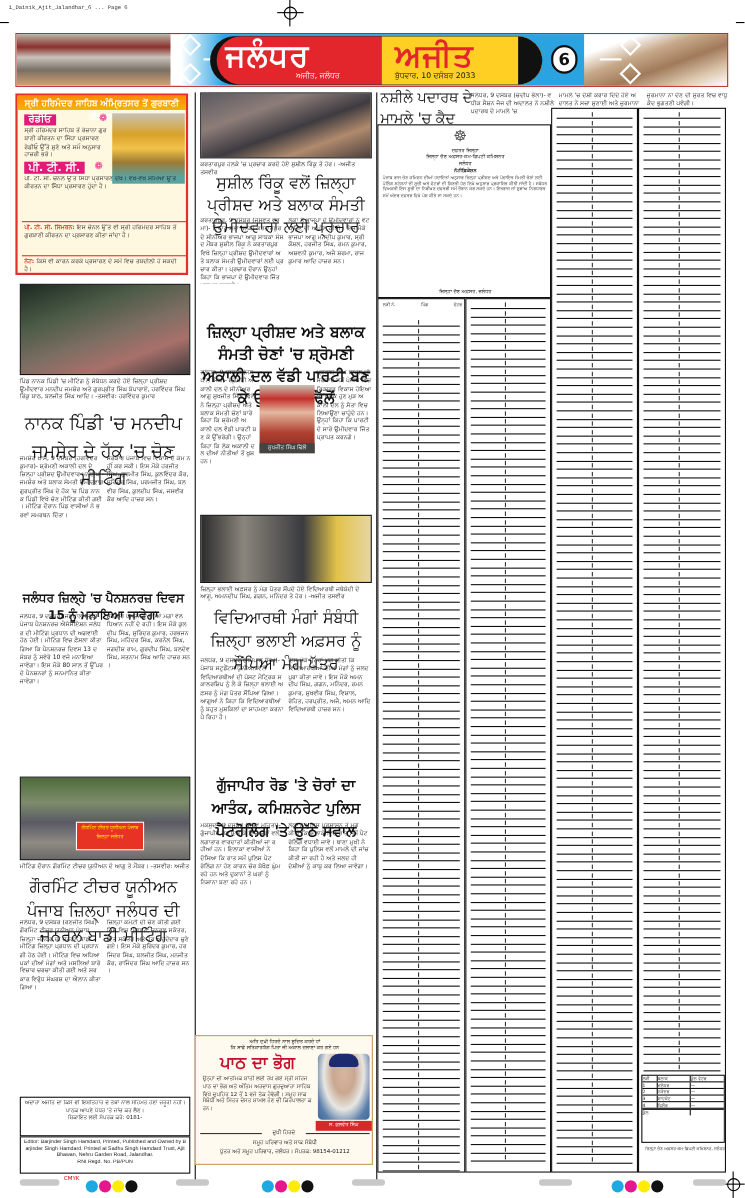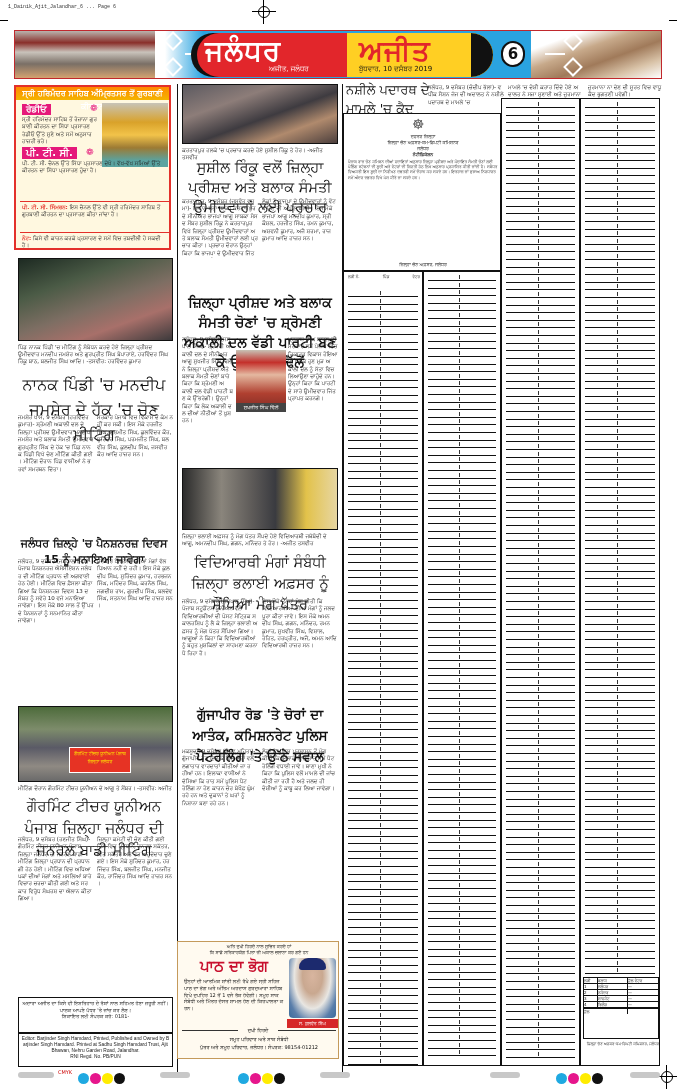--- a/index.html
+++ b/index.html
@@ -78,21 +78,21 @@
     </g>
     <rect x="0" y="22" width="20" height="2" fill="#fff"></rect>
   </svg>
   <div class="abs mh-pill">
     <div class="abs mh-red"></div>
     <div class="abs mh-yellow"></div>
     <div class="abs mh-white-pill"></div>
     <div class="abs mh-title1">ਜਲੰਧਰ</div>
     <div class="abs mh-title2">ਅਜੀਤ</div>
     <div class="abs mh-sub1">ਅਜੀਤ, ਜਲੰਧਰ</div>
-    <div class="abs mh-date">ਬੁੱਧਵਾਰ, 10 ਦਸੰਬਰ 2019</div>
+    <div class="abs mh-date">ਬੁੱਧਵਾਰ, 10 ਦਸੰਬਰ 2033</div>
   </div>
   <div class="abs mh-page">6</div>
 </div>
 
 <div class="abs col-rule" style="left:177px;top:84px;height:990px;"></div>
 <div class="abs col-rule" style="left:342px;top:84px;height:990px;"></div>
 
 <div class="abs ad-box" style="left:14px;top:85px;width:157px;height:165px;">
   <div class="ad-title" style="height:13px;line-height:13px;">ਸ੍ਰੀ ਹਰਿਮੰਦਰ ਸਾਹਿਬ ਅੰਮ੍ਰਿਤਸਰ ਤੋਂ ਗੁਰਬਾਣੀ ਕੀਰਤਨ</div>
   <div class="abs tag" style="left:6px;top:17px;">ਰੇਡੀਓ</div>

